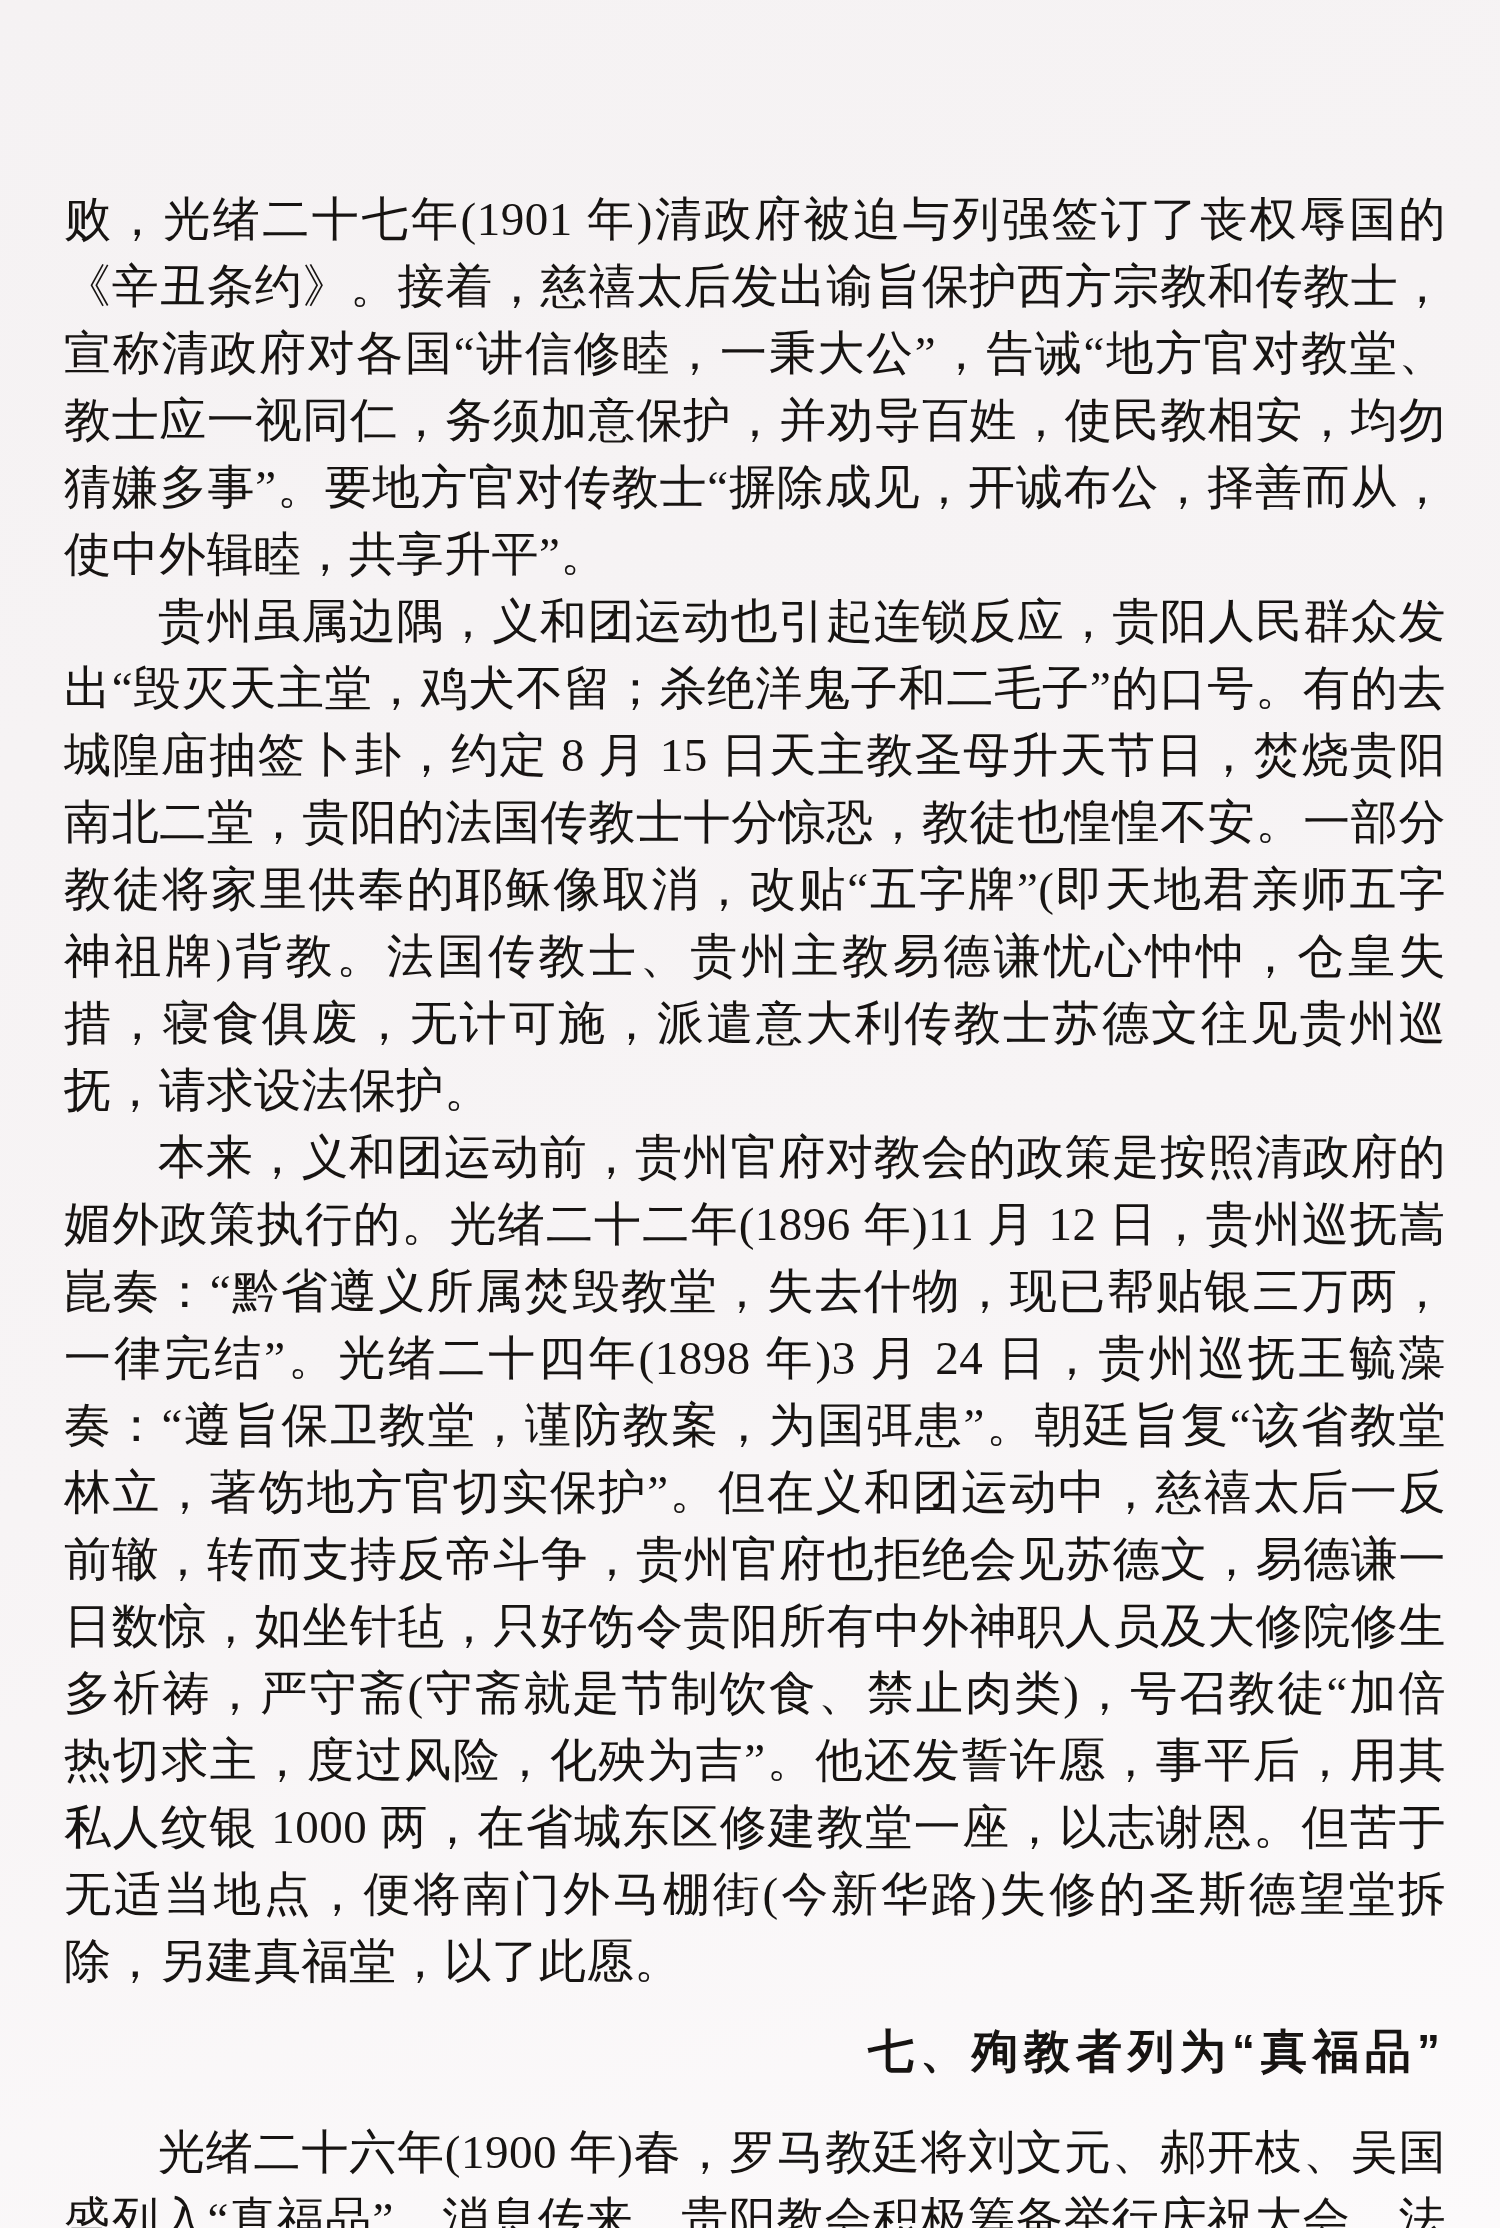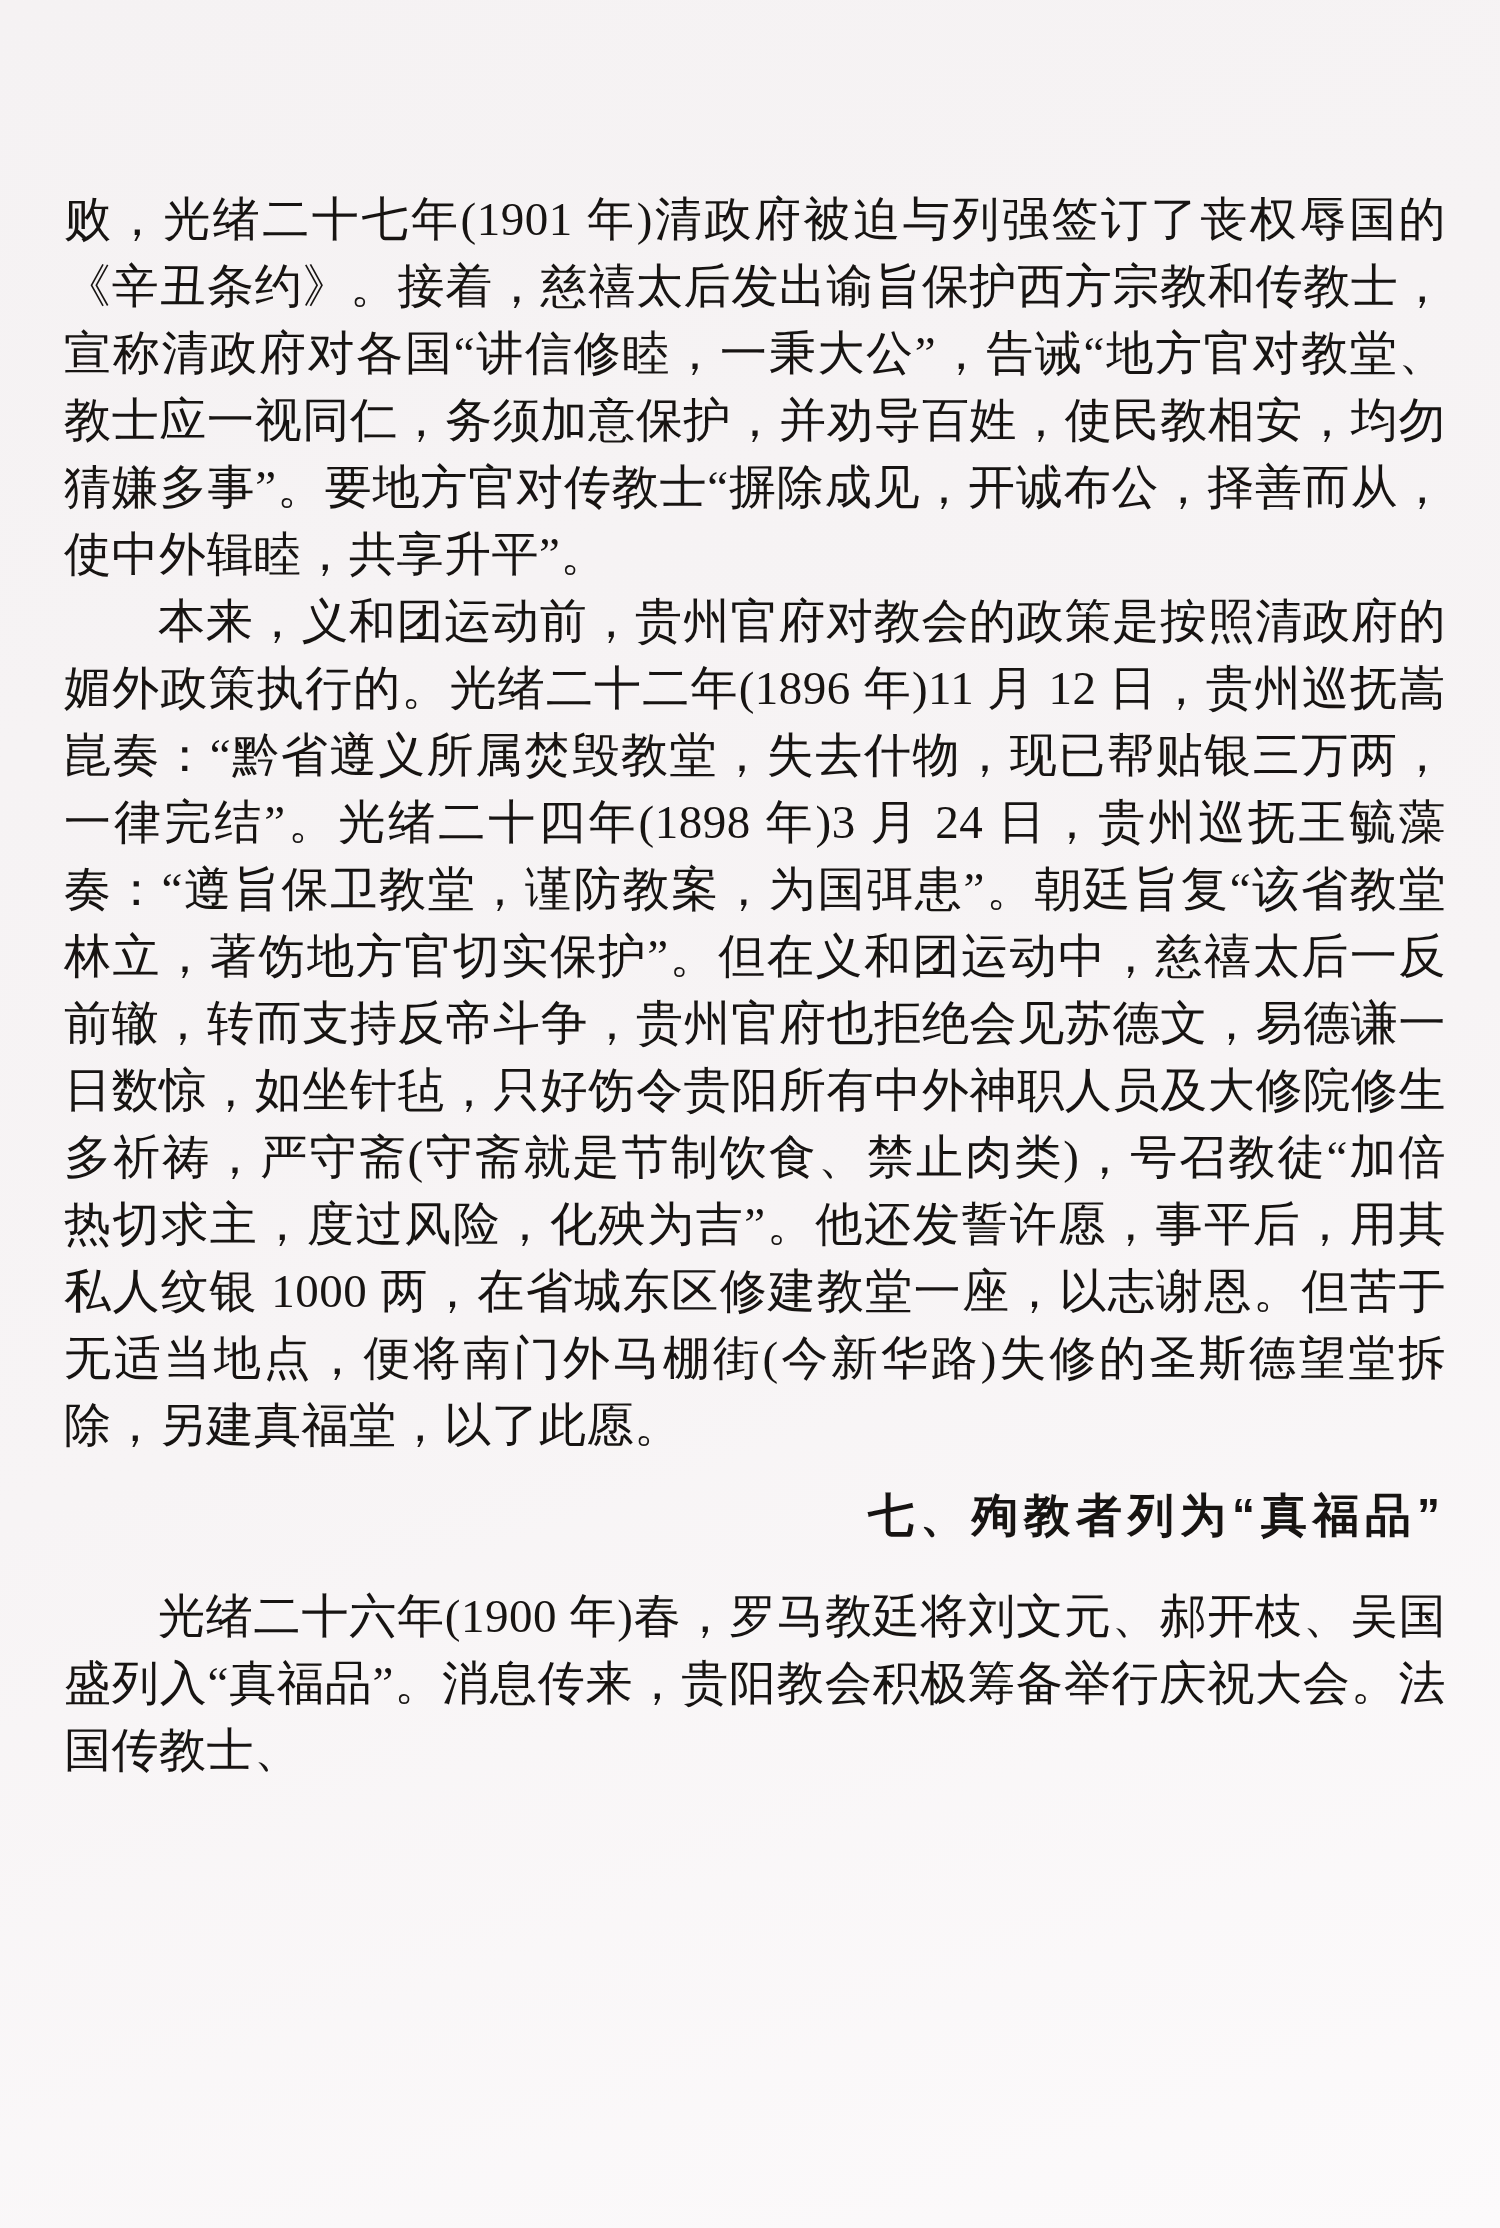--- a/index.html
+++ b/index.html
@@ -47,20 +47,21 @@
   }
 </style>
 </head>
 <body>
 
 <div class="page">
   <div class="text-column">
 
     <p class="para">败，光绪二十七年(1901 年)清政府被迫与列强签订了丧权辱国的《辛丑条约》。接着，慈禧太后发出谕旨保护西方宗教和传教士，宣称清政府对各国“讲信修睦，一秉大公”，告诫“地方官对教堂、教士应一视同仁，务须加意保护，并劝导百姓，使民教相安，均勿猜嫌多事”。要地方官对传教士“摒除成见，开诚布公，择善而从，使中外辑睦，共享升平”。</p>
 
+    <p class="para indent">贵州虽属边隅，义和团运动也引起连锁反应，贵阳人民群众发出“毁灭天主堂，鸡犬不留；杀绝洋鬼子和二毛子”的口号。有的去城隍庙抽签卜卦，约定 8 月 15 日天主教圣母升天节日，焚烧贵阳南北二堂，贵阳的法国传教士十分惊恐，教徒也惶惶不安。一部分教徒将家里供奉的耶稣像取消，改贴“五字牌”(即天地君亲师五字神祖牌)背教。法国传教士、贵州主教易德谦忧心忡忡，仓皇失措，寝食俱废，无计可施，派遣意大利传教士苏德文往见贵州巡抚，请求设法保护。</p>
 
     <p class="para indent">本来，义和团运动前，贵州官府对教会的政策是按照清政府的媚外政策执行的。光绪二十二年(1896 年)11 月 12 日，贵州巡抚嵩崑奏：“黔省遵义所属焚毁教堂，失去什物，现已帮贴银三万两，一律完结”。光绪二十四年(1898 年)3 月 24 日，贵州巡抚王毓藻奏：“遵旨保卫教堂，谨防教案，为国弭患”。朝廷旨复“该省教堂林立，著饬地方官切实保护”。但在义和团运动中，慈禧太后一反前辙，转而支持反帝斗争，贵州官府也拒绝会见苏德文，易德谦一日数惊，如坐针毡，只好饬令贵阳所有中外神职人员及大修院修生多祈祷，严守斋(守斋就是节制饮食、禁止肉类)，号召教徒“加倍热切求主，度过风险，化殃为吉”。他还发誓许愿，事平后，用其私人纹银 1000 两，在省城东区修建教堂一座，以志谢恩。但苦于无适当地点，便将南门外马棚街(今新华路)失修的圣斯德望堂拆除，另建真福堂，以了此愿。</p>
 
     <h2 class="section-heading">七、殉教者列为“真福品”</h2>
 
     <p class="para indent">光绪二十六年(1900 年)春，罗马教廷将刘文元、郝开枝、吴国盛列入“真福品”。消息传来，贵阳教会积极筹备举行庆祝大会。法国传教士、</p>
 
   </div>
 </div>
 

